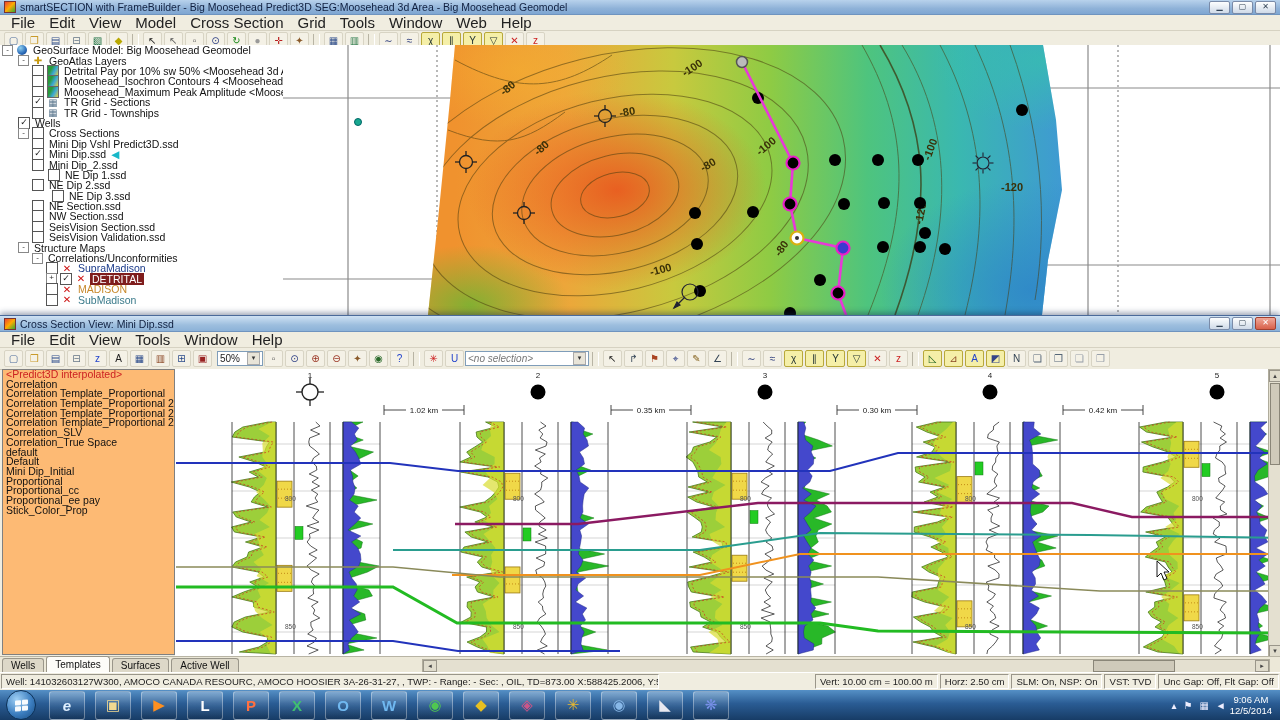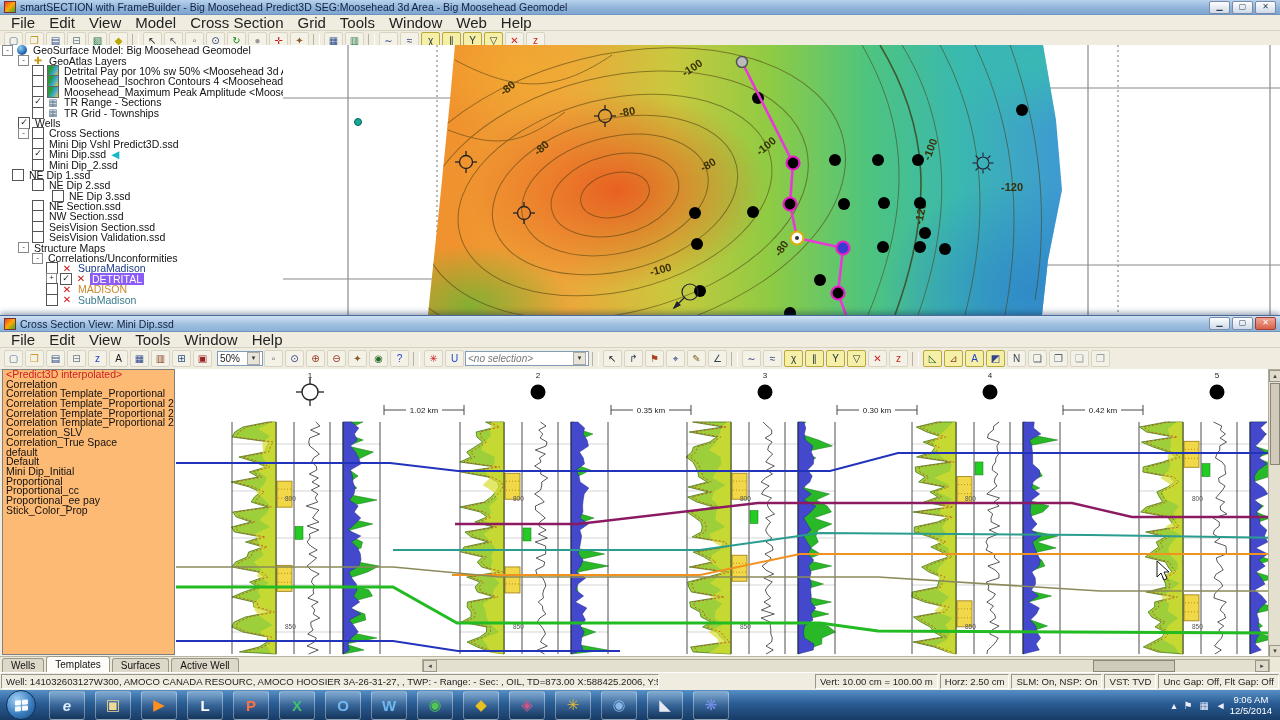--- a/index.html
+++ b/index.html
@@ -22,21 +22,21 @@
   .ticon.yl{background:#f5efa8;border-color:#b8a83a;}
   .tsep{width:5px;height:14px;border-left:1px solid #b8b4a4;border-right:1px solid #fff;margin:0 3px;}
   
   .tree{background:#fff;overflow:hidden;font-size:10.5px;border-right:1px solid #9a96886e;}
   .trow{display:flex;align-items:center;height:10.4px;white-space:nowrap;}
   .exp{width:9px;height:9px;border:1px solid #888;background:#fff;font-size:8px;line-height:7px;text-align:center;color:#333;margin-right:3px;flex:none;}
   .cb{width:10px;height:10px;border:1px solid #555;background:#fff;font-size:9px;line-height:9px;text-align:center;color:#222;margin-right:3px;flex:none;}
   .tico{width:12px;height:11px;margin-right:3px;flex:none;display:flex;align-items:center;justify-content:center;font-size:10px;}
   .maplayer{background:linear-gradient(120deg,#2a9a3a 30%,#3aa8d8 60%,#e8d23a);border:1px solid #666;width:11px;height:10px;}
   .tlabel{padding:0 2px;}
-  .tlabel.sel{background:#8b5cf6;color:#fff;text-align:right;}
+  .tlabel.sel{background:#7f1d1d;color:#fff;text-align:right;}
   
   .listbox{background:#fdba74;border:1px solid #808080;font-size:10.5px;overflow:hidden;}
   .litem{height:9.7px;line-height:9.7px;white-space:nowrap;padding-left:3px;}
   
   .tabsrow{background:#ece8d8;border-top:1px solid #b8b4a4;display:flex;align-items:flex-end;}
   .tab{border:1px solid #9a968a;border-bottom:none;border-radius:3px 3px 0 0;background:#ddd8c8;
     padding:1px 8px;font-size:10px;margin-left:2px;height:12px;line-height:12px;}
   .tab.active{background:#fdfcf8;height:14px;line-height:13px;}
   .statusbar{background:#f0ede0;border-top:1px solid #fff;display:flex;font-size:9.6px;color:#222;align-items:stretch;}
   .sseg{border:1px solid;border-color:#9a968a #fff #fff #9a968a;margin:1px;padding:1px 4px;white-space:nowrap;overflow:hidden;}
@@ -144,21 +144,21 @@
         <div class="trow" style="padding-left: 32px;">
           <span class="cb"></span>
           <span class="tico">
             <span class="maplayer"></span>
           </span>
           <span class="tlabel">Moosehead_Maximum Peak Amplitude &lt;Moosehead 3d Area&gt;</span>
         </div>
         <div class="trow" style="padding-left: 32px;">
           <span class="cb">✓</span>
           <span class="tico" style="color: rgb(85, 114, 138);">▦</span>
-          <span class="tlabel">TR Range - Sections</span>
+          <span class="tlabel">TR Grid - Sections</span>
         </div>
         <div class="trow" style="padding-left: 32px;">
           <span class="cb"></span>
           <span class="tico" style="color: rgb(85, 114, 138);">▦</span>
           <span class="tlabel">TR Grid - Townships</span>
         </div>
         <div class="trow" style="padding-left: 18px;">
           <span class="cb">✓</span>
           <span class="tlabel">Wells</span>
         </div>
@@ -173,21 +173,21 @@
         </div>
         <div class="trow" style="padding-left: 32px;">
           <span class="cb">✓</span>
           <span class="tlabel">Mini Dip.ssd</span>
           <span style="color: rgb(24, 184, 200); margin-left: 3px;">◀</span>
         </div>
         <div class="trow" style="padding-left: 32px;">
           <span class="cb"></span>
           <span class="tlabel">Mini Dip_2.ssd</span>
         </div>
-        <div class="trow" style="padding-left: 12px;">
+        <div class="trow" style="padding-left: 48px;">
           <span class="cb"></span>
           <span class="tlabel">NE Dip 1.ssd</span>
         </div>
         <div class="trow" style="padding-left: 32px;">
           <span class="cb"></span>
           <span class="tlabel">NE Dip 2.ssd</span>
         </div>
         <div class="trow" style="padding-left: 32px; margin-left: 20px;">
           <span class="cb"></span>
           <span class="tlabel">NE Dip 3.ssd</span>

